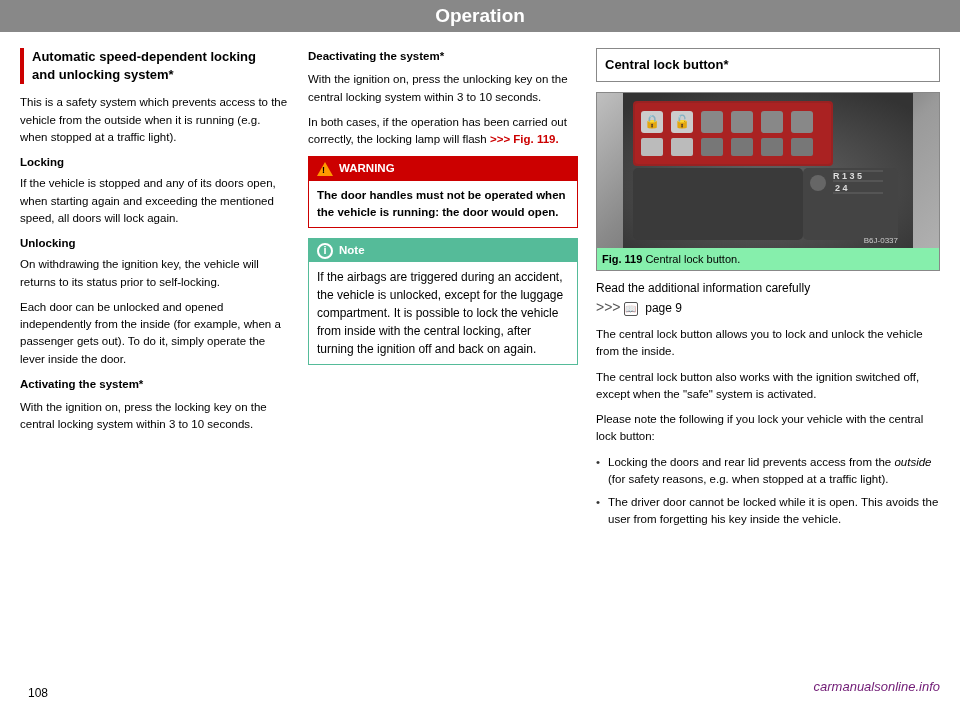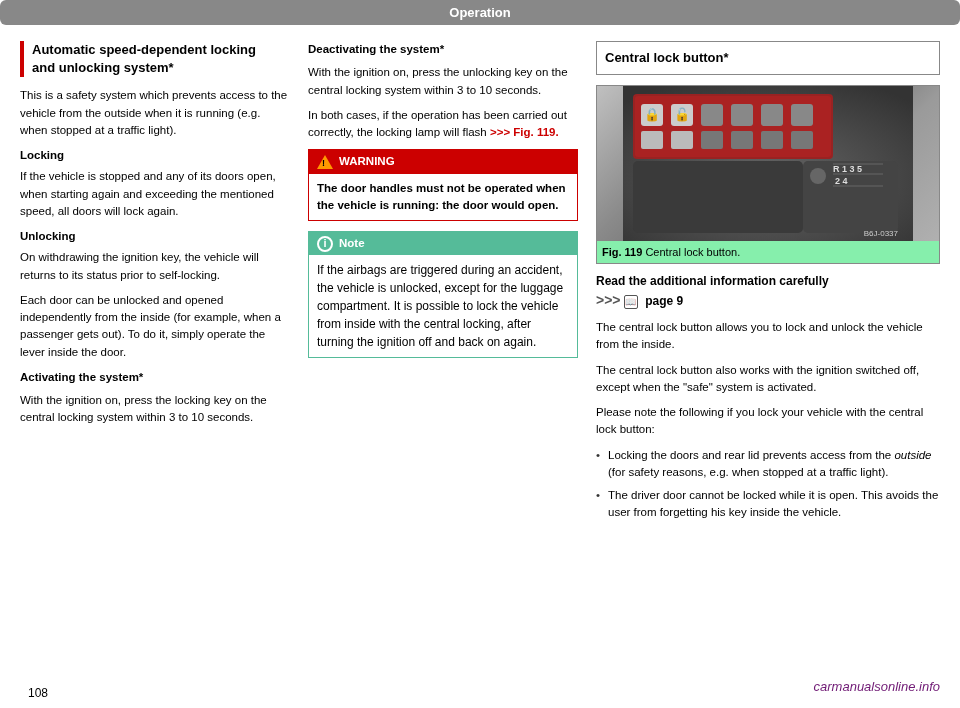--- a/index.html
+++ b/index.html
@@ -16,23 +16,22 @@
       width: 960px;
       min-height: 708px;
       background: #fff;
       position: relative;
     }
     .header-bar {
       background: #888;
       color: #fff;
       text-align: center;
       padding: 5px 0;
-      font-size: 13px;
-      font-weight: bold;
-      border-radius: 6px;
+      font-size: 19px;
+      font-weight: bold;
     }
     .content {
       display: flex;
       padding: 16px 20px 10px 20px;
       gap: 18px;
     }
     .col-left {
       flex: 0 0 270px;
       font-size: 11.5px;
       line-height: 1.5;
@@ -126,21 +125,21 @@
       position: relative;
       overflow: hidden;
     }
     .fig-caption {
       font-size: 11px;
       padding: 3px 5px;
       background: #86efac;
     }
     .fig-caption strong { font-size: 11px; }
     .read-more {
-      font-weight: bold;
+      font-weight: normal;
       font-size: 12px;
       margin-bottom: 8px;
     }
     .read-more .arrow {
       font-size: 14px;
       color: #555;
     }
     .bullet-list {
       list-style: none;
       padding: 0;

